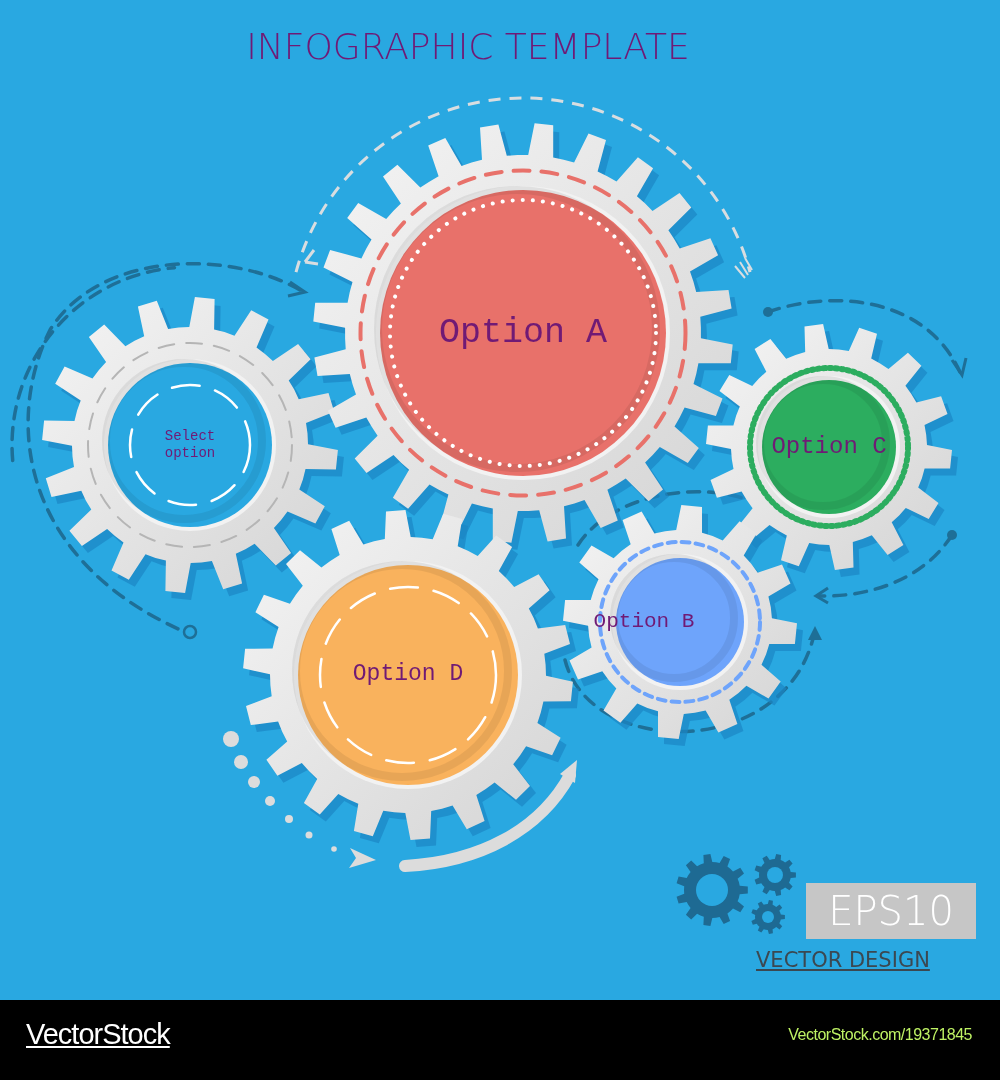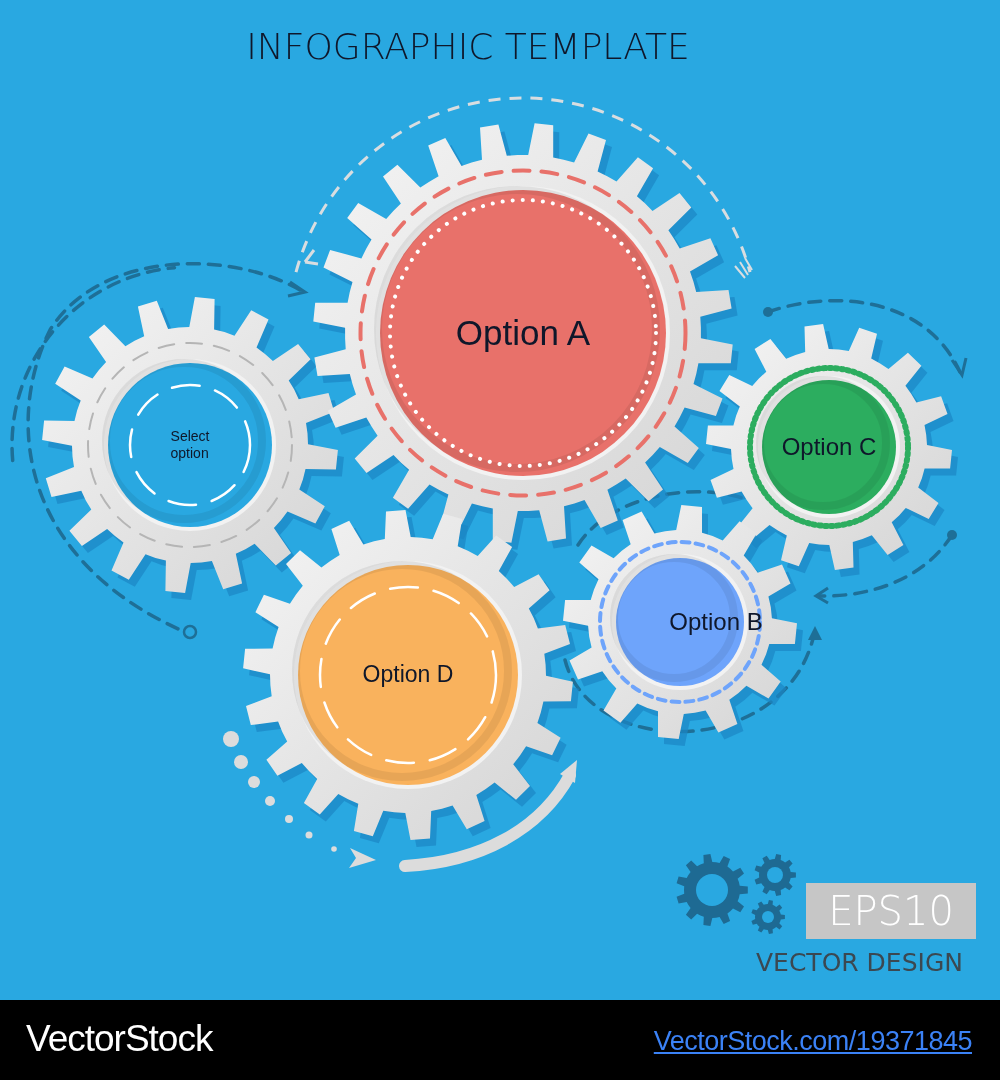--- a/index.html
+++ b/index.html
@@ -1,26 +1,26 @@
 <!DOCTYPE html>
 <html><head>
 <meta charset="utf-8">
 <style>
   html, body { margin: 0; padding: 0; }
   body { width: 1000px; height: 1080px; position: relative; overflow: hidden; background: #000; font-family: "DejaVu Sans", sans-serif; }
   #canvas { position: absolute; left: 0; top: 0; width: 1000px; height: 1000px; background: #29a8e1; overflow: hidden; }
-  #title { position: absolute; left: 0; width: 936px; top: 26px; text-align: center; color: #0f172a; font-family: "DejaVu Sans", sans-serif; font-size: 36px; font-weight: 300; letter-spacing: 0px; }
+  #title { position: absolute; left: 0; width: 936px; top: 26px; text-align: center; color: #701a75; font-family: "DejaVu Sans", sans-serif; font-size: 36px; font-weight: 300; letter-spacing: 0px; }
   svg#art { position: absolute; left: 0; top: 0; }
-  .gear-label { position: absolute; text-align: left; color: #0f172a; font-family: Liberation Sans, sans-serif; white-space: pre-line; line-height: 1.2; transform: translate(-50%, -50%); }
+  .gear-label { position: absolute; text-align: left; color: #701a75; font-family: Liberation Mono, monospace; white-space: pre-line; line-height: 1.2; transform: translate(-50%, -50%); }
   #eps-box { position: absolute; left: 806px; top: 883px; width: 170px; height: 56px; background: #c6c6c6; }
   #eps-text { position: absolute; left: 0; top: 0; width: 100%; height: 100%; text-align: center; line-height: 56px; color: #ffffff; font-family: "DejaVu Sans", sans-serif; font-size: 40px; font-weight: 300; border-radius: 28px; }
-  #vector-design { position: absolute; left: 756px; top: 948px; color: #3b4851; font-family: "DejaVu Sans", sans-serif; font-size: 25px; letter-spacing: 0px; }
+  #vector-design { position: absolute; left: 756px; top: 948px; color: #3b4851; font-family: "DejaVu Sans", sans-serif; font-size: 21px; letter-spacing: 0px; text-decoration: underline; }
   #footer { position: absolute; left: 0; top: 1000px; width: 1000px; height: 80px; background: #000; }
-  #brand { position: absolute; left: 26px; top: 18px; color: #fff; font-family: "Liberation Sans", sans-serif; font-size: 37px; letter-spacing: -1px; }
-  #stock-id { position: absolute; right: 28px; top: 26px; color: #3b82f6; font-family: "Liberation Sans", sans-serif; font-size: 27px; letter-spacing: -0.5px; text-decoration: underline; }
+  #brand { position: absolute; left: 26px; top: 18px; color: #fff; font-family: "Liberation Sans", sans-serif; font-size: 29px; letter-spacing: -1px; text-decoration: underline; }
+  #stock-id { position: absolute; right: 28px; top: 26px; color: #bef264; font-family: "Liberation Sans", sans-serif; font-size: 16px; letter-spacing: -0.5px; }
 </style>
 </head>
 <body>
 
 <div id="canvas">
   <svg id="art" width="1000" height="1000" viewBox="0 0 1000 1000">
     <g id="connectors">
         <path d="M12.7 460.5 A178 178 0 0 1 174.5 267.7" fill="none" stroke="#1e6f97" stroke-width="3.5" stroke-dasharray="12 9" stroke-linecap="round"></path>
         <path d="M300 290 C 230 250, 100 250, 50 330 C 5 420, 20 560, 185 632" fill="none" stroke="#1e6f97" stroke-width="3.5" stroke-dasharray="12 9" stroke-linecap="round"></path>
         <circle cx="190" cy="632" r="6" fill="none" stroke="#1e6f97" stroke-width="2.5"></circle>
@@ -109,21 +109,21 @@
         </linearGradient>
       </defs>
     </svg>
 
   <div id="title">INFOGRAPHIC TEMPLATE</div>
 
   <div class="gear-label" id="lbl-select" style="left: 190px; top: 445px; font-size: 14px;">Select
 option</div>
   <div class="gear-label" id="lbl-option-a" style="left: 523px; top: 333px; font-size: 35px;">Option A</div>
   <div class="gear-label" id="lbl-option-c" style="left: 829px; top: 447px; font-size: 24px;">Option C</div>
-  <div class="gear-label" id="lbl-option-b" style="left: 716px; top: 622px; font-size: 24px;">Option B</div>
+  <div class="gear-label" id="lbl-option-b" style="left: 644px; top: 622px; font-size: 21px;">Option B</div>
   <div class="gear-label" id="lbl-option-d" style="left: 408px; top: 675px; font-size: 23px;">Option D</div>
 
   <div id="eps-box">
     <div id="eps-text">EPS10</div>
   </div>
   <div id="vector-design">VECTOR DESIGN</div>
 </div>
 
 <div id="footer">
   <div id="brand">VectorStock</div>

